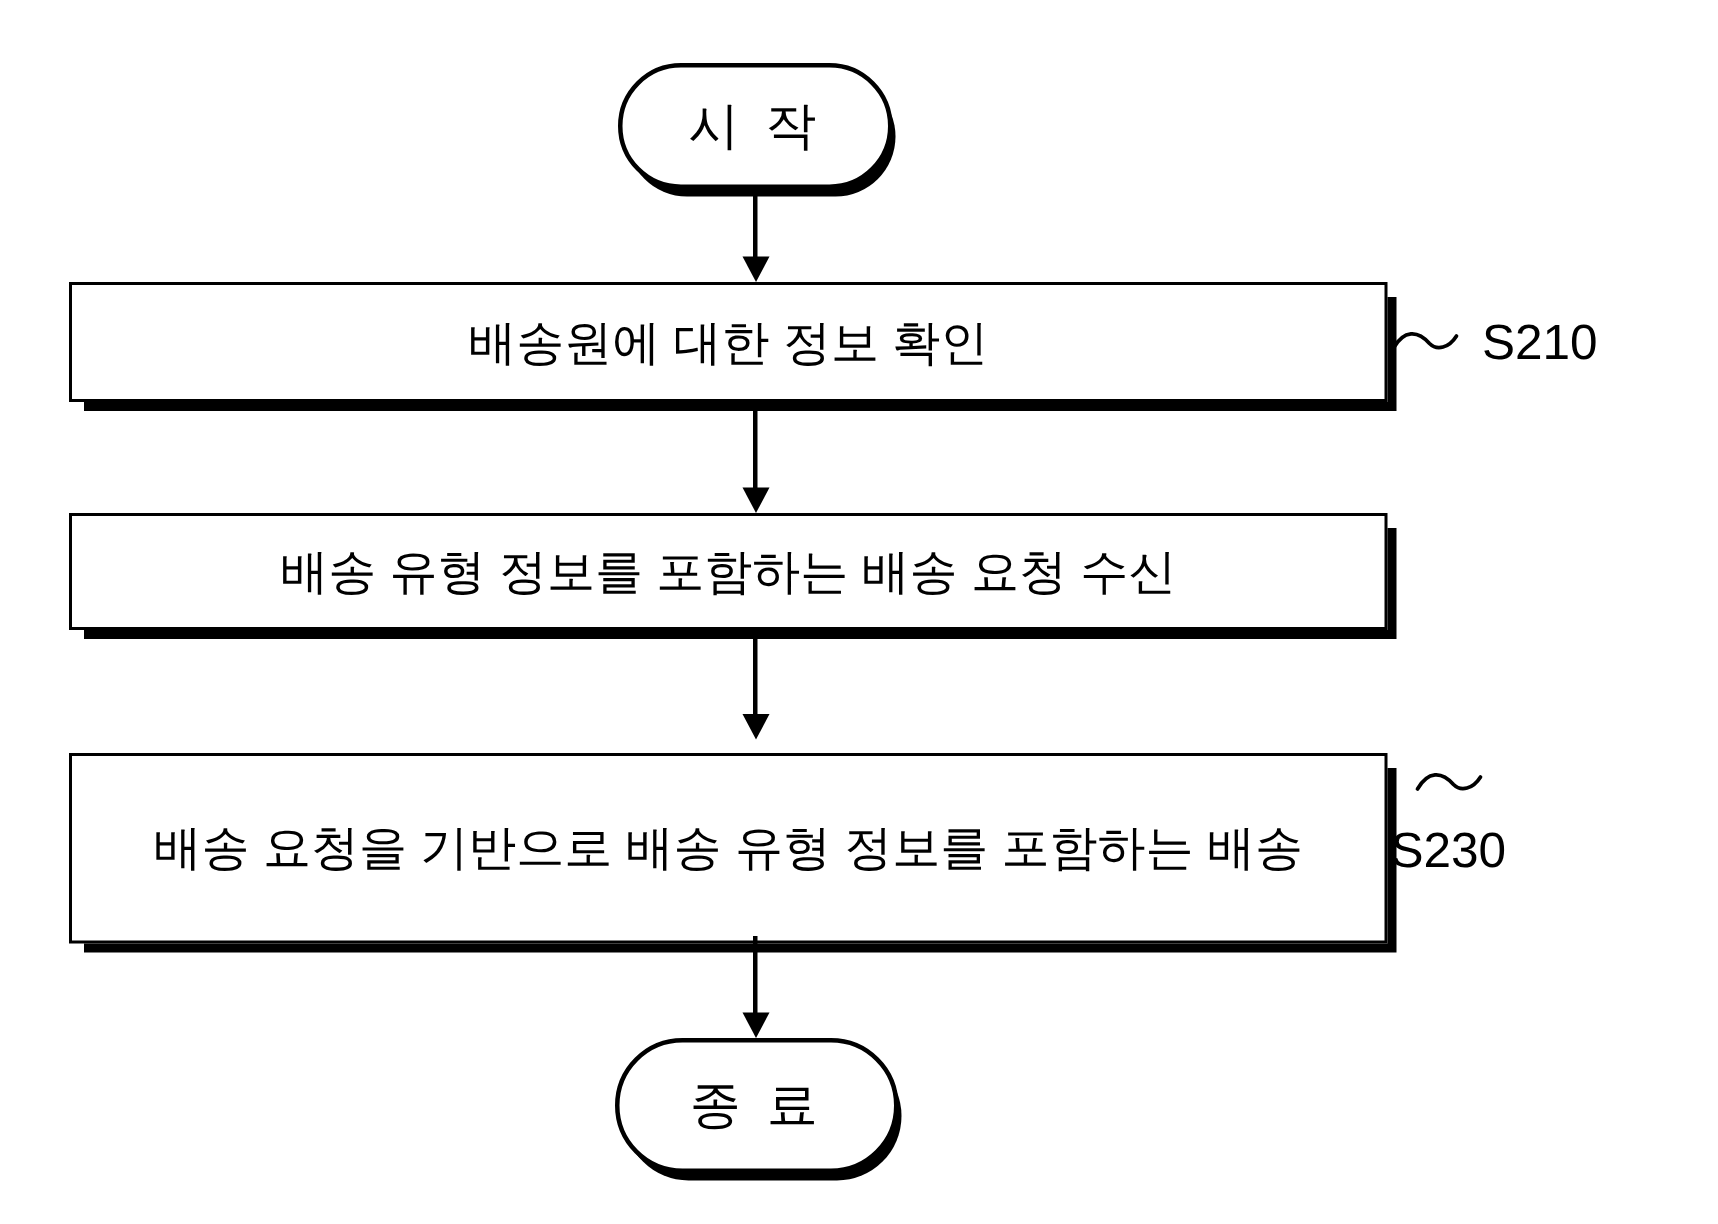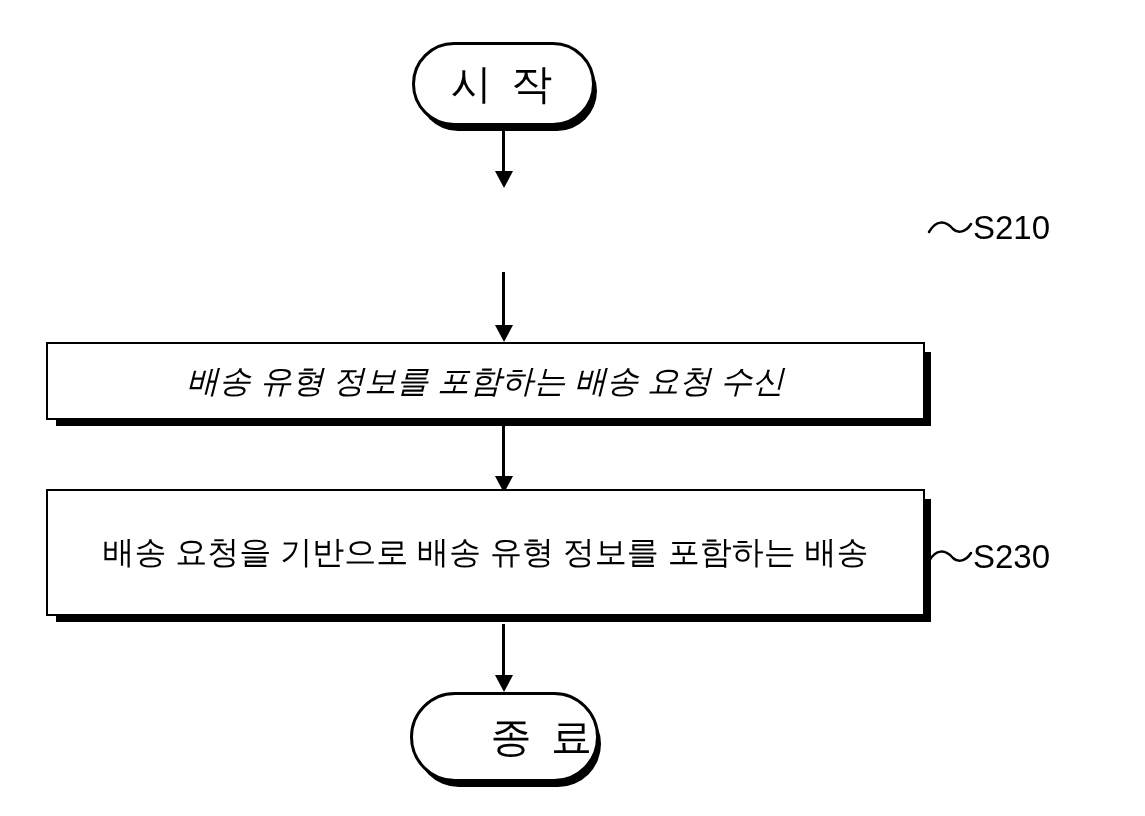--- a/index.html
+++ b/index.html
@@ -19,48 +19,48 @@
 
   
   .terminal {
     position: absolute;
     display: flex;
     align-items: center;
     justify-content: center;
     background: #ffffff;
     border: 3px solid #000000;
     border-radius: 50px;
-    font-size: 41px;
+    font-size: 34px;
     letter-spacing: 4px;
     box-sizing: border-box;
     box-shadow: 4px 7px 0 -2px #000000;
   }
   .terminal.start { left: 412px; top: 42px;  width: 183px; height: 84px; }
-  .terminal.end   { left: 410px; top: 692px; width: 189px; height: 90px; justify-content: flex-end; }
+  .terminal.end   { left: 410px; top: 692px; width: 189px; height: 90px; }
 
   
   .process {
     position: absolute;
     left: 46px;
     width: 879px;
     background: #ffffff;
     border: 2.5px solid #000000;
     box-sizing: border-box;
     box-shadow: 8px 8px 0 -2px #000000;
     display: flex;
     flex-direction: column;
     align-items: center;
     justify-content: center;
     font-size: 32px;
     line-height: 1.38;
     text-align: center;
   }
   .process.p1 { top: 188px; height: 80px; }
-  .process.p2 { top: 342px; height: 78px; font-style: italic; }
-  .process.p3 { top: 489px; height: 127px; }
+  .process.p2 { top: 342px; height: 78px; }
+  .process.p3 { top: 502px; height: 127px; }
 
   
   .arrow {
     position: absolute;
     left: 493px;
     width: 21px;
     display: flex;
     flex-direction: column;
     align-items: center;
   }
@@ -81,42 +81,45 @@
   .arrow.a2 { top: 272px; height: 70px; }
   .arrow.a3 { top: 424px; height: 69px; }
   .arrow.a4 { top: 624px; height: 68px; }
 
   
   .step-label {
     position: absolute;
     left: 927px;
     display: flex;
     align-items: center;
-    gap: 0;
+    gap: 15px;
     font-size: 33px;
   }
   .step-label.sl1 { top: 188px; height: 80px; }
   .step-label.sl2 { top: 342px; height: 78px; }
-  .step-label.sl3 { top: 493px; height: 127px; }
+  .step-label.sl3 { top: 511px; height: 127px; flex-direction: column; }
   .tilde { display: block; flex: 0 0 auto; }
 </style>
 </head>
 <body>
 
 <div class="canvas">
 
   <div class="terminal start">
     <span>시 작</span>
   </div>
 
   <div class="arrow a1">
     <div class="shaft"></div>
     <div class="head"></div>
   </div>
 
+  <div class="process p1">
+    <span>배송원에 대한 정보 확인</span>
+  </div>
   <div class="step-label sl1">
     <svg class="tilde" width="46" height="22" viewBox="0 0 46 22">
       <path d="M2 15 C 9 3, 18 3, 26 12 C 31 17, 39 15, 44 7" stroke="#000000" stroke-width="2.5" fill="none" stroke-linecap="round"></path>
     </svg>
     <span>S210</span>
   </div>
 
   <div class="arrow a2">
     <div class="shaft"></div>
     <div class="head"></div>

